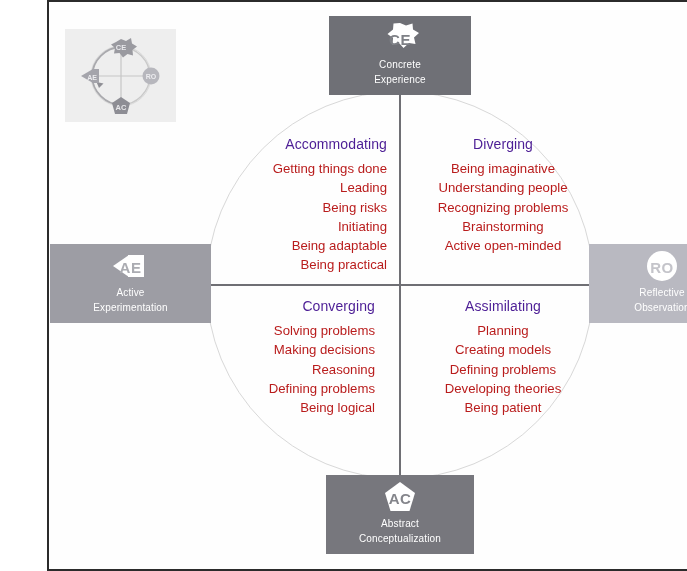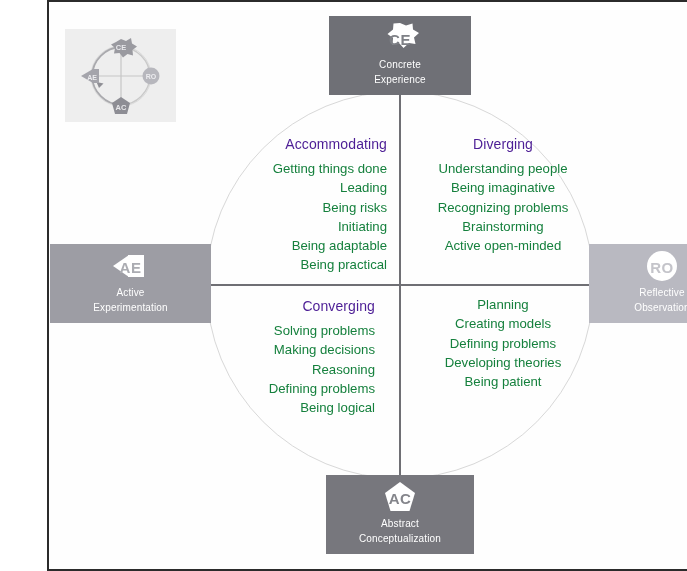--- a/index.html
+++ b/index.html
@@ -109,21 +109,21 @@
     font-weight: normal;
     color: #4c1d95;
     line-height: 22px;
     margin-bottom: 4px;
     letter-spacing: .1px;
   }
   .quad ul { list-style: none; }
   .quad li {
     font-size: 13.2px;
     line-height: 19.3px;
-    color: #15803d;
+    color: #b91c1c;
     white-space: nowrap;
   }
   .quad.right-align, .quad.right-align h3, .quad.right-align li { text-align: right; }
   .quad.left-align, .quad.left-align h3, .quad.left-align li { text-align: center; }
 
   #quad-accommodating { left: 170px; top: 131px; width: 168px; }
   #quad-diverging     { left: 364px; top: 131px; width: 180px; }
   #quad-converging    { left: 168px; top: 293px; width: 158px; }
   #quad-assimilating  { left: 364px; top: 293px; width: 180px; }
 
@@ -233,40 +233,41 @@
         <li>Being risks</li>
         <li>Initiating</li>
         <li>Being adaptable</li>
         <li>Being practical</li>
       </ul>
     </div>
 
     <div class="quad left-align" id="quad-diverging">
       <h3>Diverging</h3>
       <ul>
+        <li>Being imaginative</li>
         <li>Understanding people</li>
-        <li>Being imaginative</li>
         <li>Recognizing problems</li>
         <li>Brainstorming</li>
         <li>Active open-minded</li>
       </ul>
     </div>
 
     <div class="quad right-align" id="quad-converging">
       <h3>Converging</h3>
       <ul>
         <li>Solving problems</li>
         <li>Making decisions</li>
         <li>Reasoning</li>
         <li>Defining problems</li>
         <li>Being logical</li>
       </ul>
     </div>
 
     <div class="quad left-align" id="quad-assimilating">
+      <h3>Assimilating</h3>
       <ul>
         <li>Planning</li>
         <li>Creating models</li>
         <li>Defining problems</li>
         <li>Developing theories</li>
         <li>Being patient</li>
       </ul>
     </div>
 
   </div>

